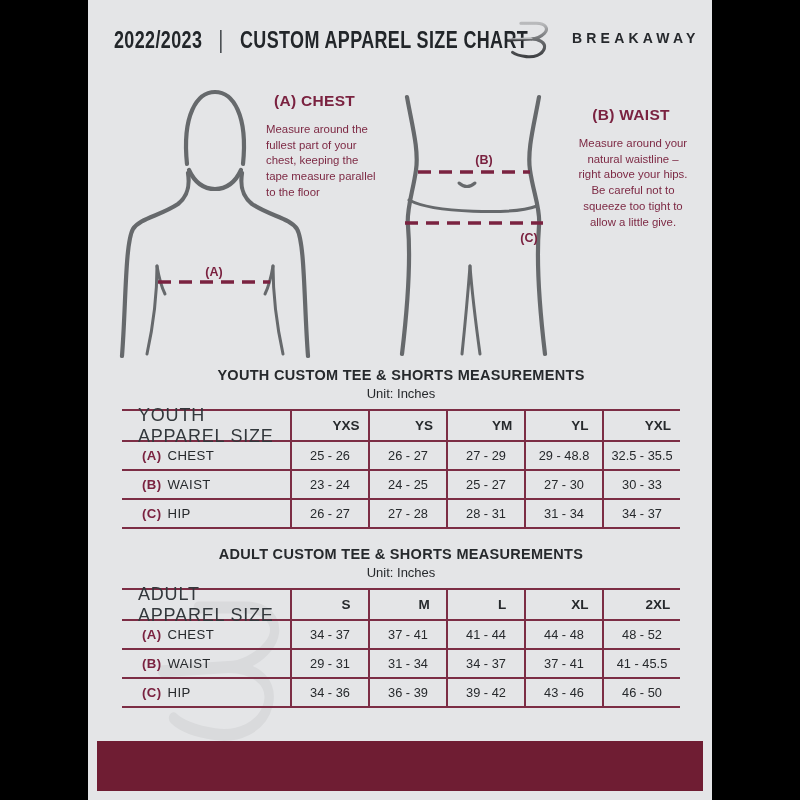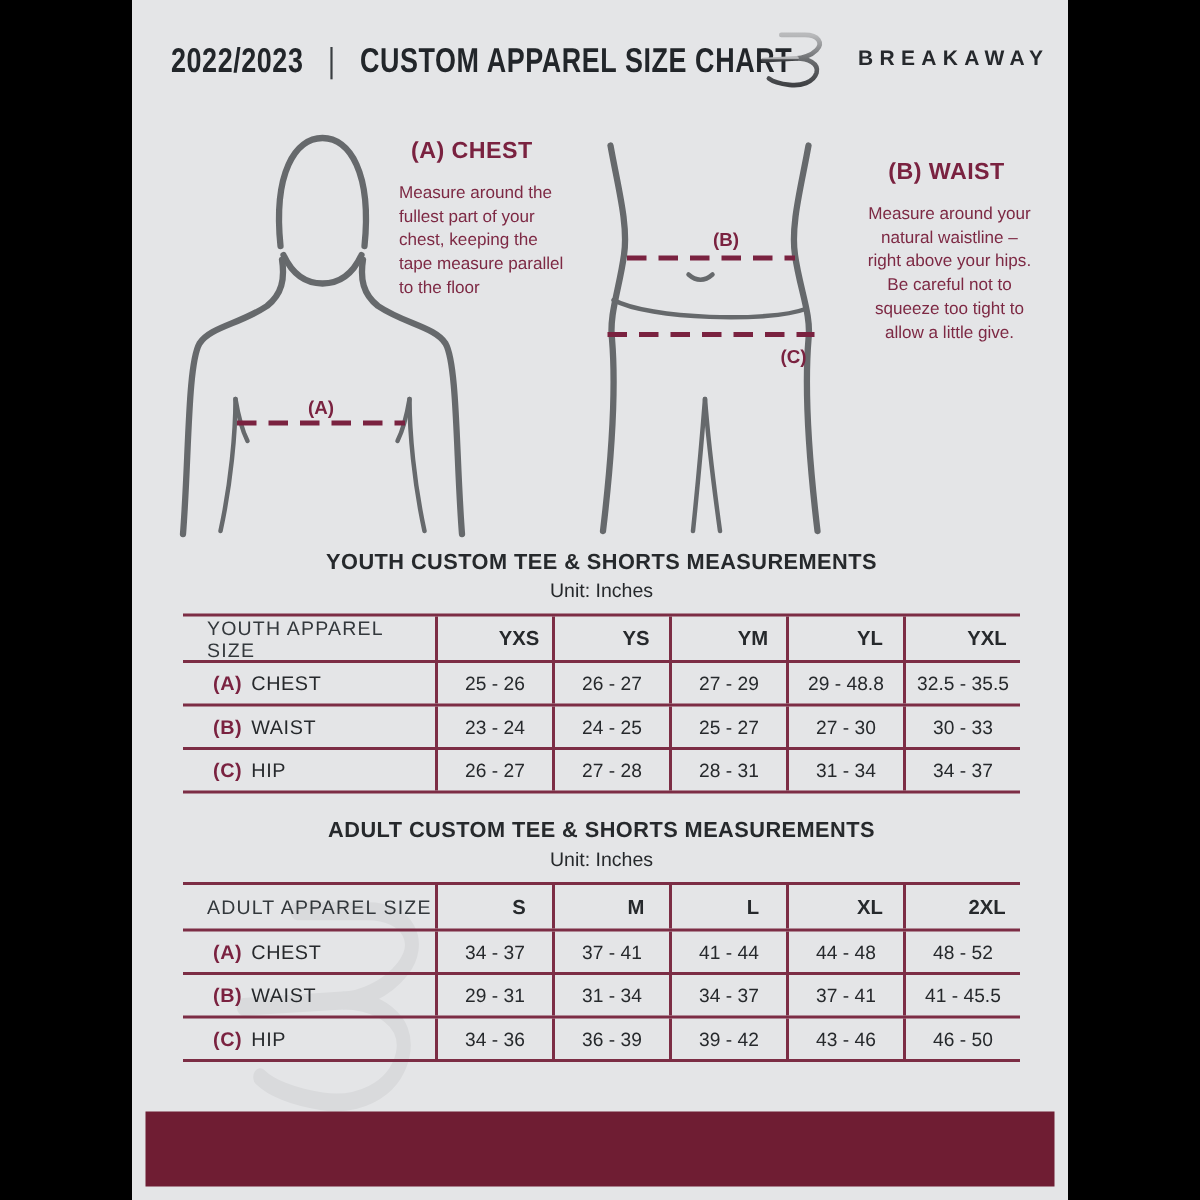--- a/index.html
+++ b/index.html
@@ -36,21 +36,21 @@
   .tbl-unit{position:absolute;left:34px;width:558px;text-align:center;
             font-size:13px;color:#26292c;}
   .size-table{position:absolute;left:34px;width:558px;border-top:2px solid #7c2d45;}
   .t-row{display:flex;border-bottom:2px solid #7c2d45;align-items:stretch;}
   .t-cell{box-sizing:border-box;display:flex;align-items:center;justify-content:center;
           font-size:12.8px;color:#26292c;}
   .t-label{width:168px;justify-content:flex-start;padding-left:16px;}
   .t-data{width:78px;border-left:2px solid #7c2d45;}
   .t-head .t-cell{height:29px;}
   .t-body .t-cell{height:27px;}
-  .t-head .t-label{font-size:13px;letter-spacing:.8px;color:#33383c;}
+  .t-head .t-label{font-size:18px;letter-spacing:.8px;color:#33383c;}
   .t-head .t-data{font-weight:bold;font-size:13.5px;color:#26292c;padding-left:32px;}
   .row-label{padding-left:20px;font-size:13.2px;letter-spacing:.4px;}
   .row-prefix{color:#7a2240;font-weight:bold;margin-right:6px;}
 
   
   .watermark{position:absolute;left:58px;top:576px;}
   .footer-bar{position:absolute;left:9px;top:741px;width:606px;height:50px;background:#6f1d33;}
 </style>
 </head>
 <body>

